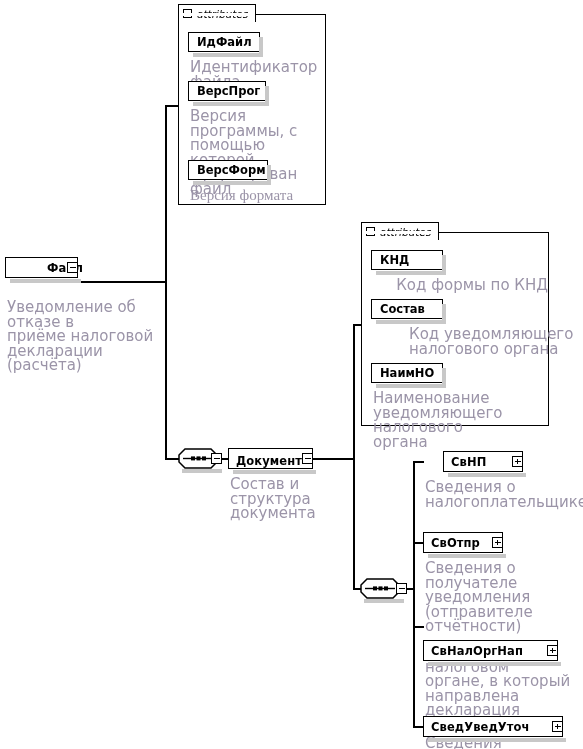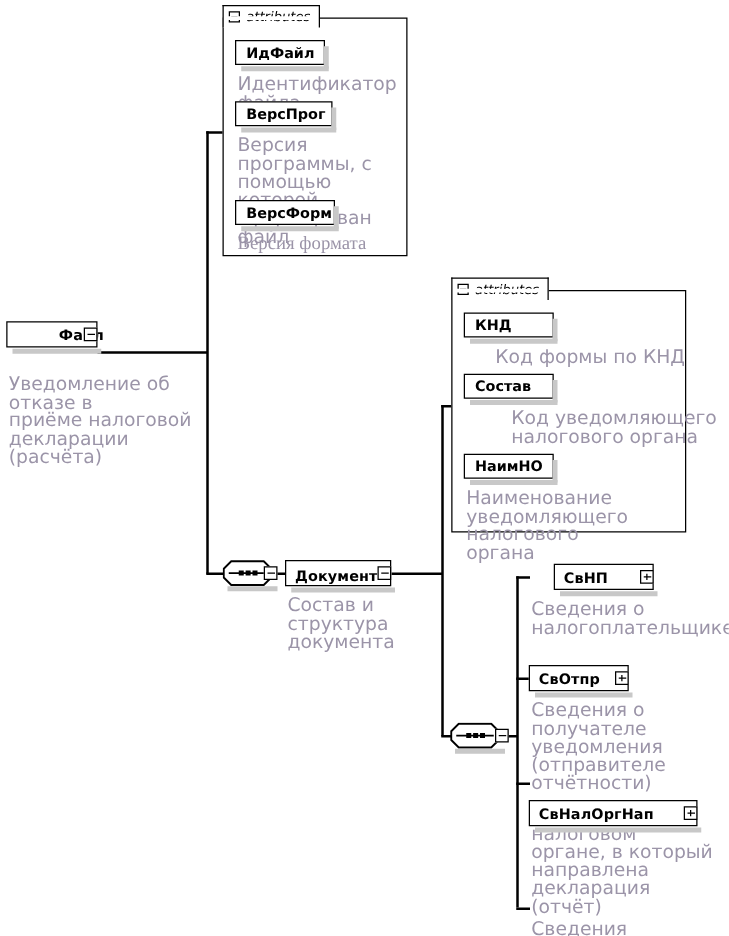--- a/index.html
+++ b/index.html
@@ -282,15 +282,20 @@
   <div class="node" style="left:423px;top:640px;width:135px;">
     <span class="nlabel">СвНалОргНап</span>
     <span class="expander plus"></span>
     <span class="shadow"></span>
   </div>
   <div class="doc" style="left:425px;top:645px;width:155px;">Сведения о налоговом
 органе, в который
 направлена декларация
 (отчёт)</div>
 
+  <div class="node" style="left:423px;top:716px;width:140px;">
+    <span class="nlabel">СведУведУточ</span>
+    <span class="expander plus"></span>
+    <span class="shadow"></span>
+  </div>
   <div class="doc" style="left:425px;top:736px;width:160px;">Сведения уведомления</div>
 
 </div>
 
 </body></html>

